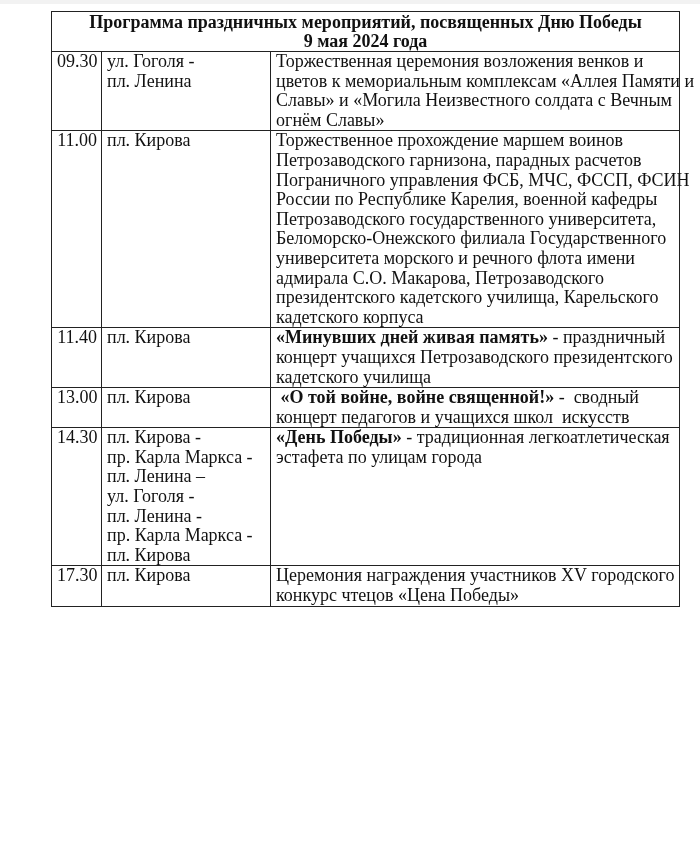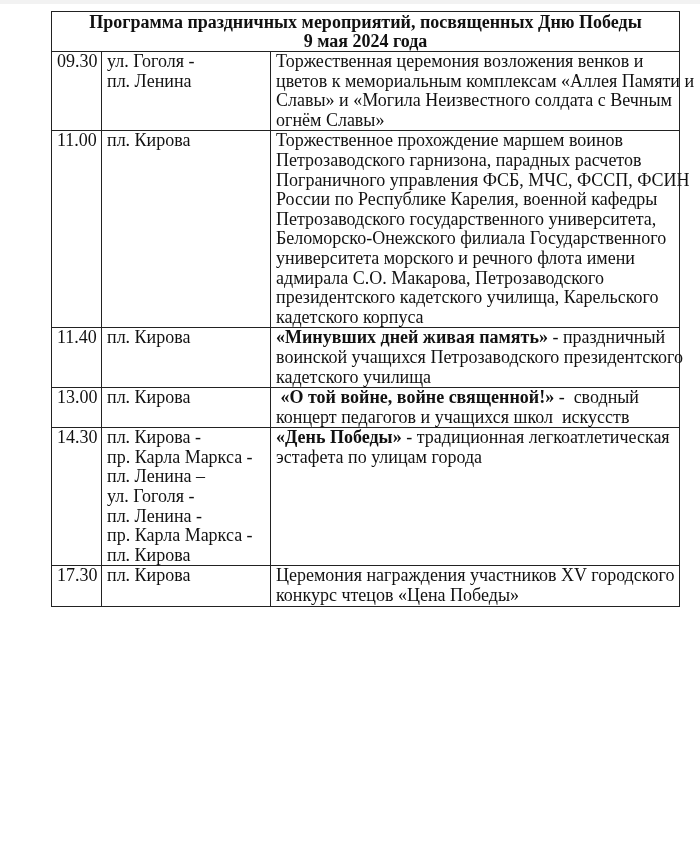--- a/index.html
+++ b/index.html
@@ -39,21 +39,21 @@
     table.program th.title {
       font-weight: bold;
       text-align: center;
       padding: 1px 4px 0 4px;
       line-height: 19px;
       height: 36px;
     }
     col.c-time { width: 50px; }
     col.c-place { width: 169px; }
     col.c-event { width: 409px; }
-    td.time { padding-left: 4px; padding-right: 2px; }
+    td.time { padding-left: 4px; padding-right: 2px; text-align: right; }
     td.place { padding-left: 6px; margin-top: 24px; }
     td.event { padding-left: 6px; padding-right: 4px; }
     .line { display: block; white-space: nowrap; }
     .bold { font-weight: bold; }
   </style>
 </head>
 <body>
 
 <div class="topbar"></div>
 
@@ -109,21 +109,21 @@
     </tr>
 
 
     <tr>
       <td class="time">11.40</td>
       <td class="place">
         <span class="line">пл. Кирова</span>
       </td>
       <td class="event">
         <span class="line"><span class="bold">«Минувших дней живая память»</span><span> -  праздничный</span></span>
-        <span class="line">воинской учащихся Петрозаводского президентского</span>
+        <span class="line">концерт учащихся Петрозаводского президентского</span>
         <span class="line">кадетского училища</span>
       </td>
     </tr>
 
     <tr>
       <td class="time">13.00</td>
       <td class="place">
         <span class="line">пл. Кирова</span>
       </td>
       <td class="event">

